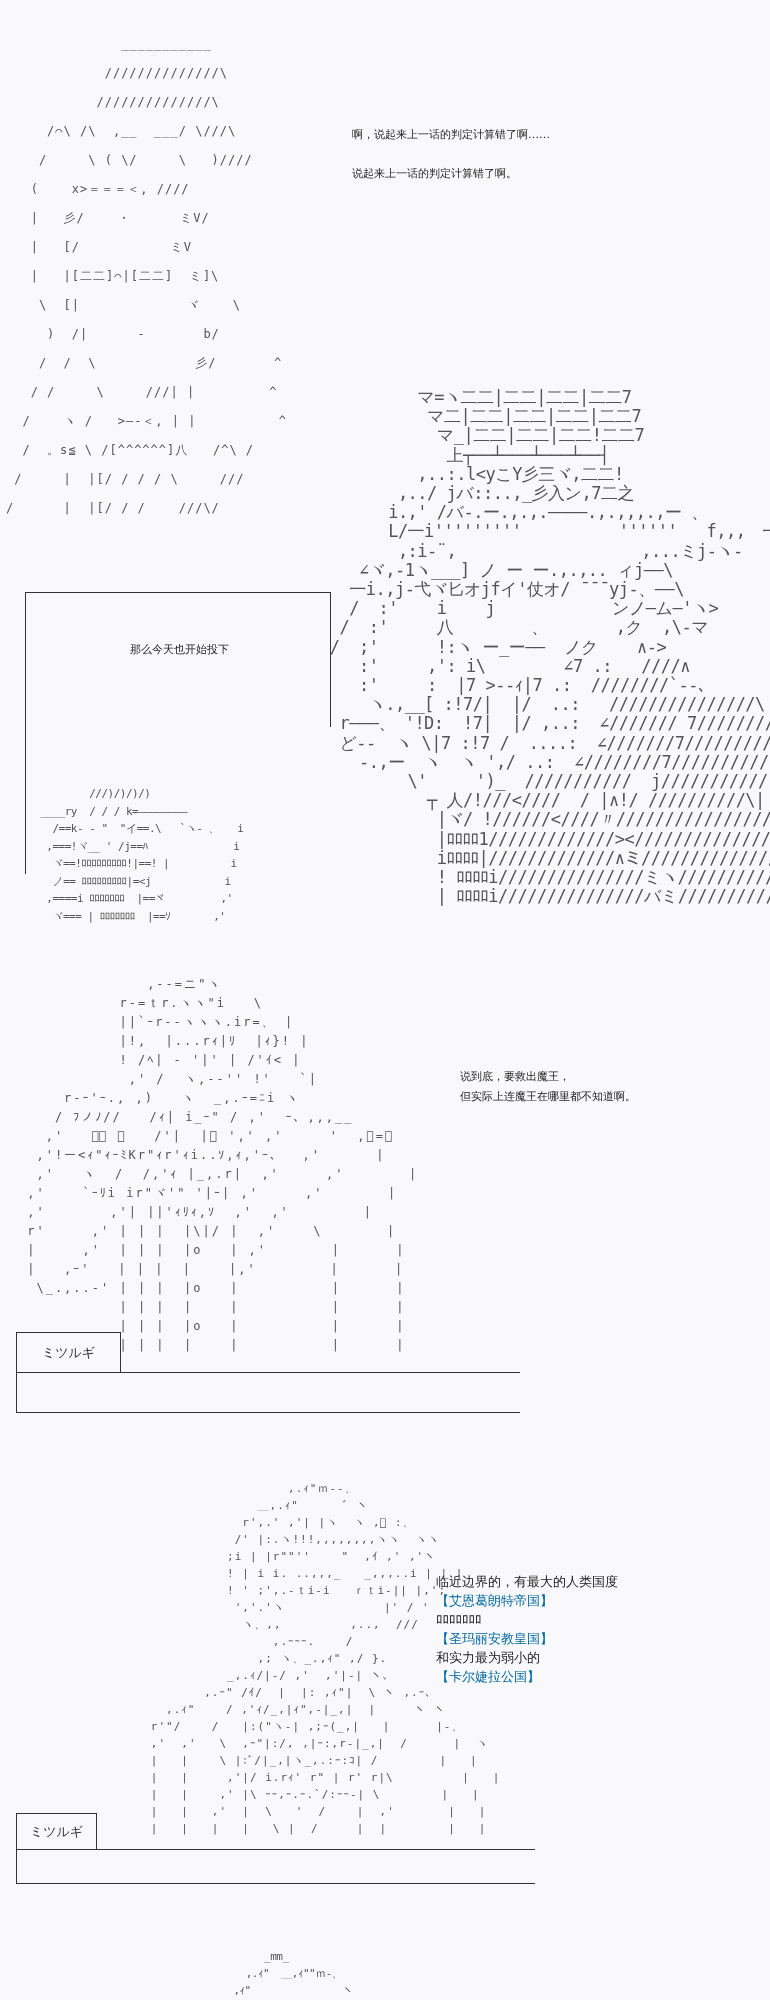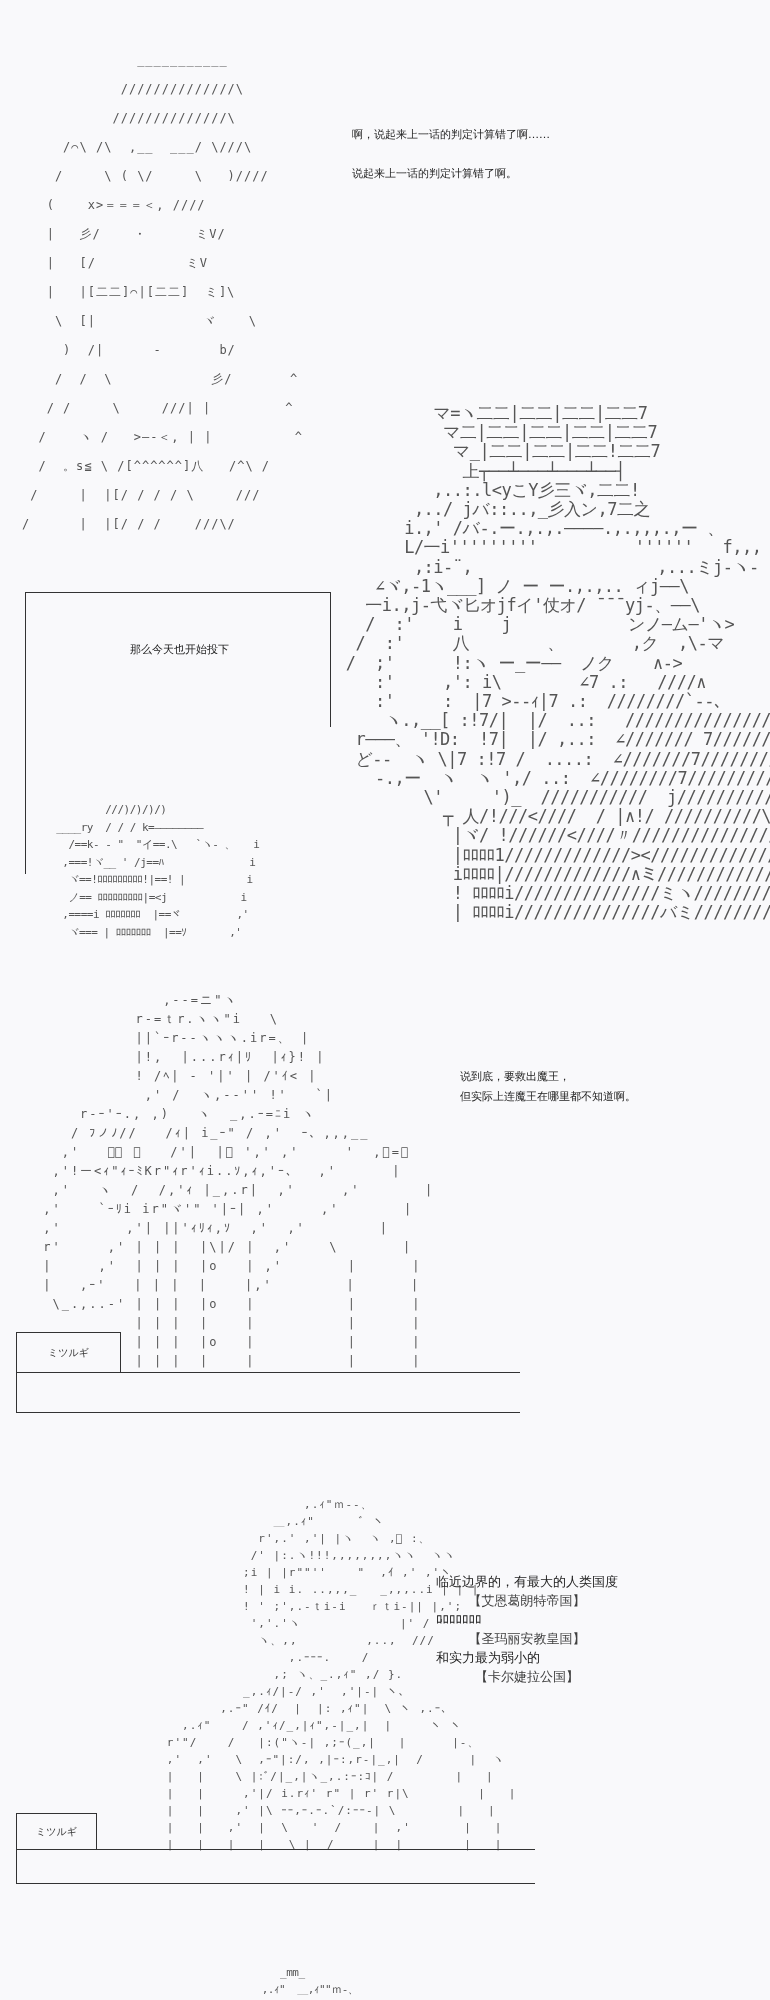--- a/index.html
+++ b/index.html
@@ -2,37 +2,37 @@
 <html><head>
 <meta charset="utf-8">
 <style>
   html, body { margin:0; padding:0; }
   body {
     width:770px; height:2000px; position:relative; overflow:hidden;
     background:#f9f9fb; color:#222;
     font-family:"DejaVu Sans", "Liberation Sans", sans-serif;
   }
   .art {
-    position:absolute; margin:16px; white-space:pre;
+    position:absolute; margin:0; white-space:pre;
     font-family:"DejaVu Sans Mono", "Liberation Mono", monospace;
     font-size:11px; line-height:18px; color:#555; letter-spacing:-0.5px;
   }
   .dialog {
     position:absolute; font-size:11px; line-height:20px; color:#222;
     font-family:"DejaVu Sans", "Liberation Sans", sans-serif; white-space:nowrap;
   }
   .dialog .line { display:block; }
   .dialog.spaced .line { margin-bottom:19px; }
   .dialog.small { font-size:13px; line-height:19px; }
-  .red { color:#404040;text-align:center; }
+  .red { color:#0369a1; }
   .hline { position:absolute; height:0; border-top:1.5px solid #333; }
   .vline { position:absolute; width:0; border-left:1.5px solid #333; }
   .namebox {
     position:absolute; border:1.5px solid #333; border-bottom:none; background:#f9f9fb;
-    font-size:10px; display:flex; align-items:center; justify-content:center; color:#333;
+    font-size:13px; display:flex; align-items:center; justify-content:center; color:#333;
   }
   .panel { position:absolute; left:0; width:770px; }
 </style>
 </head>
 <body>
 
 <div class="panel" style="top:0;height:540px;">
   <pre class="art" style="left:6px;top:30px;font-size:12px;line-height:29px;letter-spacing:1px;">              ___________
             //////////////\
            //////////////\

